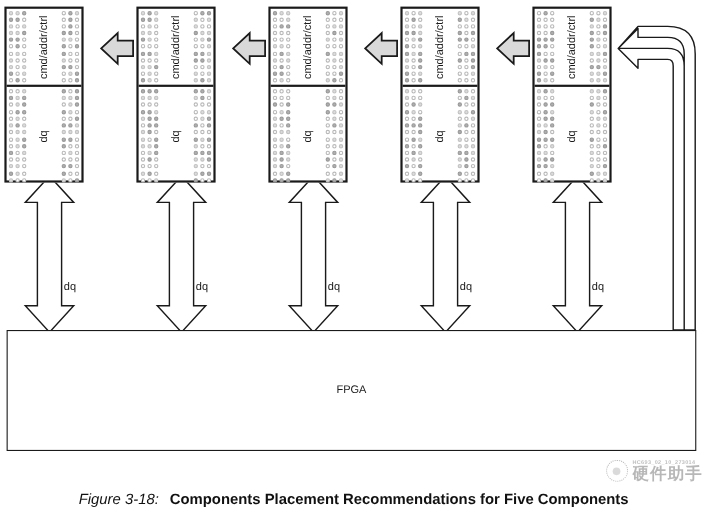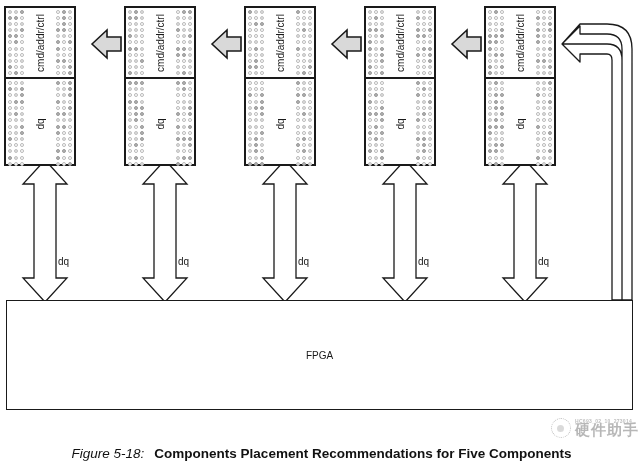--- a/index.html
+++ b/index.html
@@ -1529,16 +1529,16 @@
 
   <div class="watermark">
     <div class="wm-logo"></div>
     <div class="wm-text-wrap">
       <div class="wm-small">HC693_02_10_273014</div>
       <div class="wm-cn">硬件助手</div>
     </div>
   </div>
 
   <div class="caption">
-    <span class="fig-num">Figure 5-18:</span><span class="fig-title">Components Placement Recommendations for Five Components</span>
+    <span class="fig-num">Figure 3-18:</span><span class="fig-title">Components Placement Recommendations for Five Components</span>
   </div>
 
 </div>
 
 </body></html>

